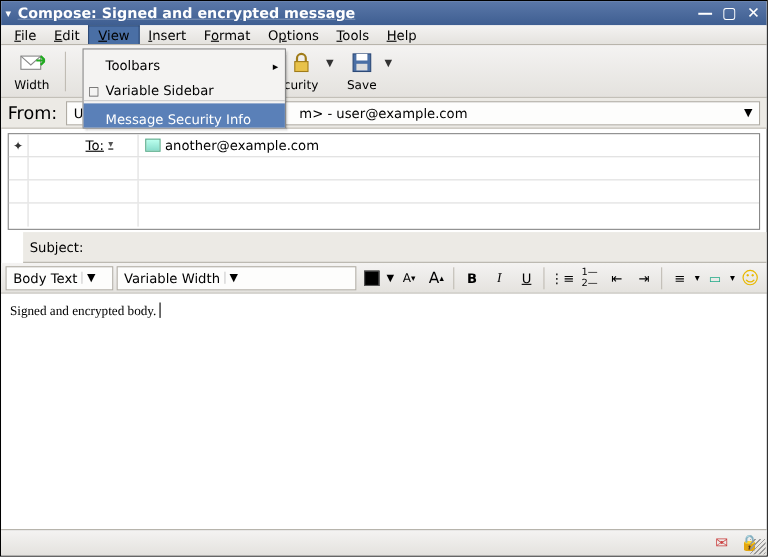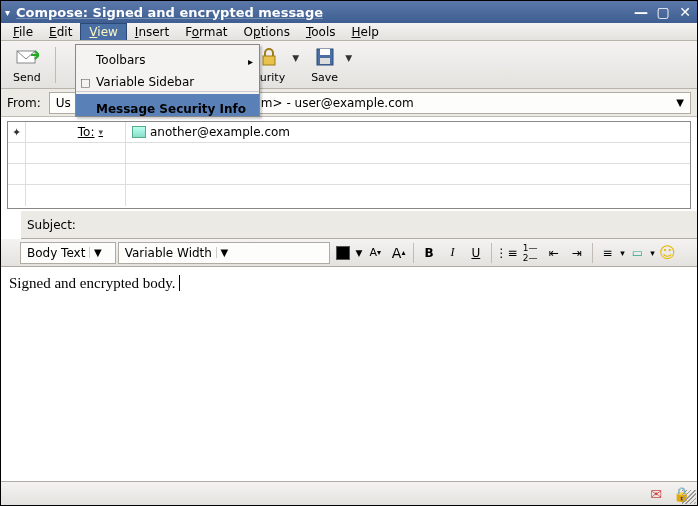--- a/index.html
+++ b/index.html
@@ -4,52 +4,52 @@
 <style>
 * { box-sizing: border-box; margin: 0; padding: 0; }
 body { font-family: "DejaVu Sans", "Liberation Sans", Arial, sans-serif; font-size: 12px; background: #fff; width: 698px; height: 506px; overflow: hidden; border: 1px solid #000; }
 .titlebar { height: 22px; background: linear-gradient(to bottom, #5b78a9, #3e5e91); color: #fff; display: flex; align-items: center; padding: 0 4px; font-weight: bold; font-size: 13px; }
 .titlebar .tri { margin-right: 6px; font-size: 10px; }
 .titlebar .title { text-decoration: underline; text-decoration-color: rgba(255,255,255,0.3); flex:1; }
 .titlebar .winbtns { display: flex; gap: 6px; align-items: center; }
 .titlebar .winbtns span { width: 16px; height: 16px; display: inline-flex; align-items: center; justify-content: center; font-size: 14px; cursor: default; }
 .menubar { height: 18px; background: linear-gradient(to bottom, #f4f3f2, #e4e2de); border-bottom: 1px solid #b8b4ab; display: flex; align-items: stretch; padding-left: 4px; position: relative; }
 .menubar .mitem { padding: 0 8px; display: flex; align-items: center; cursor: default; }
-.menubar .mitem.active { background: #4a6fa5; color: #fef9c3; border: 1px solid #2d4a77; border-bottom: none; }
+.menubar .mitem.active { background: #4a6fa5; color: #000000; border: 1px solid #2d4a77; border-bottom: none; }
 .mitem .ul { text-decoration: underline; }
 .dropdown { position: absolute; top: 44px; left: 75px; background: #f4f3f2; border: 1px solid #888; box-shadow: 2px 2px 2px rgba(0,0,0,0.2); width: 185px; z-index: 100; }
 .dropdown .drow { height: 22px; display: flex; align-items: flex-end; padding: 0 8px 0 20px; position: relative; cursor: default; }
 .dropdown .drow .sub { position: absolute; right: 6px; font-size: 10px; }
 .dropdown .drow.check::before { content: "□"; position: absolute; left: 4px; color: #555; font-size: 11px; }
-.dropdown .drow.hl { background: #5a80b8; color: #000000; font-weight: bold; }
+.dropdown .drow.hl { background: #5a80b8; color: #ffffff; }
 .dropdown .sep { height: 1px; background: #ccc; margin: 2px 0; }
 .toolbar { height: 48px; background: linear-gradient(to bottom, #f4f3f2, #e4e2de); border-bottom: 1px solid #b8b4ab; display: flex; align-items: center; padding: 2px 6px; gap: 4px; }
 .tbtn { display: flex; flex-direction: column; align-items: center; padding: 2px 6px; font-size: 11px; gap: 2px; position: relative; }
 .tbtn .ic { width: 24px; height: 24px; display: flex; align-items: center; justify-content: center; font-size: 20px; }
 .tbtn .arrow { position: absolute; right: -8px; top: 10px; font-size: 9px; color: #333; }
 .tsep { width: 1px; height: 36px; background: #c0bcb4; margin: 0 4px; }
 .fromrow { height: 28px; display: flex; align-items: center; padding: 2px 6px; gap: 8px; background: #eceae5; border-bottom: 1px solid #c0bcb4; }
-.fromrow label { font-size: 12px; }
+.fromrow label { font-size: 16px; }
 .fromrow .fromsel { flex: 1; height: 22px; border: 1px solid #b0aca4; background: #fdfdfc; display: flex; align-items: center; padding: 0 6px; justify-content: space-between; }
 .addrblock { border: 1px solid #888; margin: 4px 6px 2px 6px; height: 88px; background: #fff; position: relative; }
 .addrrow { height: 21px; border-bottom: 1px solid #ddd; display: flex; align-items: center; }
 .addrrow .c1 { width: 18px; border-right: 1px solid #ddd; height: 100%; display:flex; align-items:center; justify-content:center; color:#333; font-size:11px; }
 .addrrow .c2 { width: 100px; border-right: 1px solid #ddd; height: 100%; display:flex; align-items:center; justify-content:flex-end; padding-right: 22px; gap: 4px; text-decoration: underline; }
 .addrrow .c2 .dd { font-size: 9px; color:#555; }
 .addrrow .c3 { flex:1; height: 100%; display:flex; align-items:center; padding-left: 6px; gap:4px; }
 .miniicon { width:14px; height:12px; border:1px solid #5a8; background: linear-gradient(to bottom,#bfe,#8dc); display:inline-block; }
 .subjrow { height: 28px; display: flex; align-items: center; padding: 2px 6px; gap: 8px; background: #eceae5; border-bottom: 1px solid #b0aca4; margin-left: 20px; }
 .subjrow input { flex:1; height: 22px; border: 1px solid #b0aca4; padding: 0 6px; font-size: 12px; background:#fff; }
-.fmtbar { height: 28px; background: linear-gradient(to bottom, #f4f3f2, #e4e2de); border-bottom: 1px solid #b0aca4; display: flex; align-items: center; padding: 0 19px; gap: 2px; font-size: 12px; }
+.fmtbar { height: 28px; background: linear-gradient(to bottom, #f4f3f2, #e4e2de); border-bottom: 1px solid #b0aca4; display: flex; align-items: center; padding: 0 4px; gap: 2px; font-size: 12px; justify-content: space-between; }
 .fmtbar .combo { height: 22px; border: 1px solid #b0aca4; background: #fdfdfc; display:flex; align-items:center; padding: 0 2px 0 6px; gap:4px; }
 .fmtbar .combo .cbarr { width:16px; text-align:center; border-left:1px solid #ccc; font-size:10px; }
 .fmtbar .fbtn { width: 22px; height: 22px; display:flex; align-items:center; justify-content:center; cursor:default; }
 .fmtbar .vsep { width:1px; height:20px; background:#c0bcb4; margin:0 2px; }
 .colorsw { width:14px; height:14px; background:#000; border:1px solid #555; }
-.body { height: 216px; padding: 8px; font-family: "Liberation Serif", "Times New Roman", serif; font-size: 15px; background:#fff; overflow:auto; }
+.body { height: 216px; padding: 8px; font-family: "Liberation Serif", "Times New Roman", serif; font-size: 12px; background:#fff; overflow:auto; }
 .cursor { border-right: 1px solid #000; animation: none; }
 .statusbar { position:absolute; bottom:1px; left:1px; right:1px; height: 24px; background: linear-gradient(to bottom,#f4f3f2,#e4e2de); border-top:1px solid #b0aca4; display:flex; align-items:center; justify-content:flex-end; padding: 0 6px; gap: 8px; }
 .statusbar .sicon { width:18px; height:16px; display:inline-flex; align-items:center; justify-content:center; font-size:14px; }
 .grip { position:absolute; bottom:2px; right:2px; width:14px; height:14px; background: repeating-linear-gradient(135deg,#999,#999 1px,transparent 1px,transparent 3px); }
 </style>
 </head>
 <body>
 
 <div class="titlebar">
   <span class="tri">▾</span>
@@ -90,21 +90,21 @@
 
 <div class="toolbar">
   <div class="tbtn">
     <span class="ic">
         <svg width="24" height="20">
           <rect x="2" y="4" width="18" height="12" fill="#fff" stroke="#888"></rect>
           <path d="M2 4 L11 12 L20 4" fill="none" stroke="#888"></path>
           <path d="M16 8 L24 8 M20 4 L24 8 L20 12" stroke="#2a2" stroke-width="2" fill="none"></path>
         </svg>
       </span>
-    <span>Send</span>
+    <span>Width</span>
   </div>
   <div class="tsep"></div>
   <div style="width:180px"></div>
   <div class="tbtn">
     <span class="ic">
         <svg width="20" height="20">
           <rect x="4" y="9" width="12" height="9" fill="#e8c24a" stroke="#a07c1a"></rect>
           <path d="M6 9 V6 a4 4 0 0 1 8 0 V9" fill="none" stroke="#a07c1a" stroke-width="2"></path>
         </svg>
       </span>

